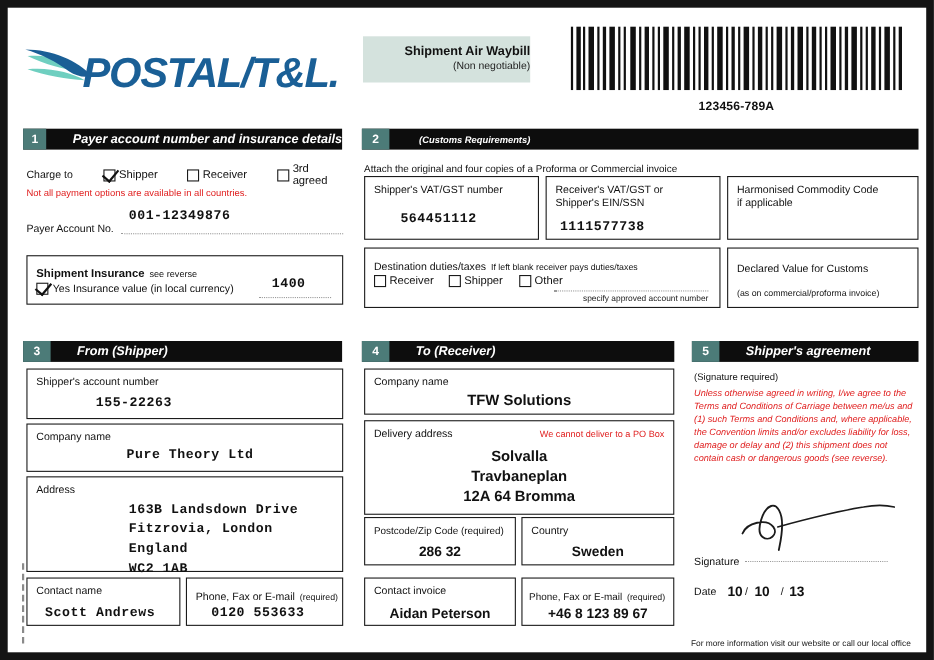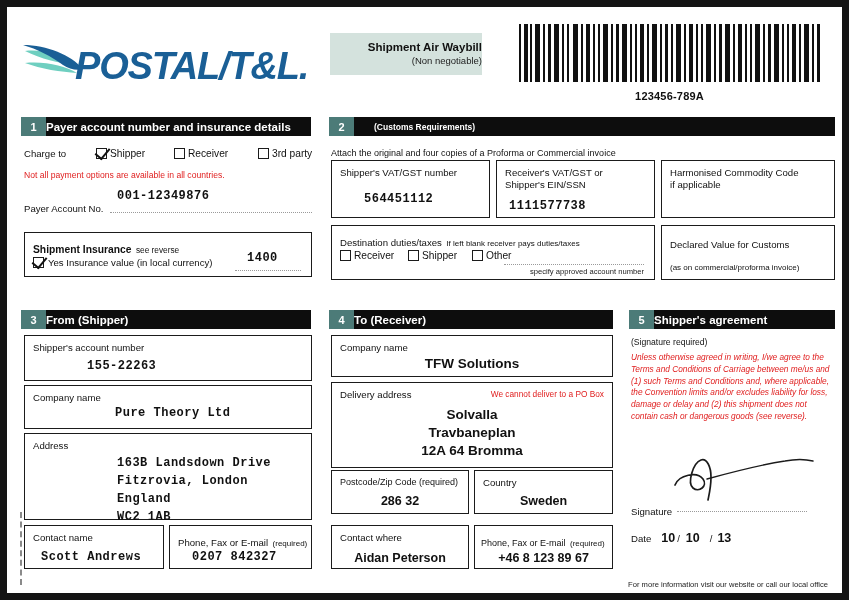--- a/index.html
+++ b/index.html
@@ -51,24 +51,25 @@
     background: #0d0d0d; color: #fff;
     display: flex; align-items: stretch;
   }
   .secbar .num {
     width: 25px; background: #4c7b78;
     display: flex; align-items: center; justify-content: center;
     font-size: 11px; font-weight: bold; color: #fff;
   }
   .secbar .ttl {
     display: flex; align-items: center;
-    padding-left: 0; font-size: 11.5px; font-weight: bold;
+    padding-left: 24px; font-size: 11.5px; font-weight: bold;
     white-space: nowrap;
-  }
-  .secbar .sub { font-size: 8.5px; font-weight: bold; margin-left: 20px; }
+    font-style: italic;
+  }
+  .secbar .sub { font-size: 8.5px; font-weight: bold; margin-left: 3px; }
 
   
   .box { position: absolute; border: 1.6px solid #1b1b1b; background: #fff; }
   .lbl { font-size: 9.6px; color: #111; }
   .lbl-req { font-size: 8px; color: #111; }
   .red { color: #e02020; }
   .val-mono {
     font-family: "Liberation Mono", "DejaVu Sans Mono", monospace;
     font-weight: bold; font-size: 12px; letter-spacing: .5px;
   }
@@ -188,21 +189,21 @@
         <span class="g" style="width:78px;">
           <span class="cb checked"></span>
           <span class="cl">Shipper</span>
         </span>
         <span class="g" style="width:84px;">
           <span class="cb"></span>
           <span class="cl">Receiver</span>
         </span>
         <span class="g">
           <span class="cb"></span>
-          <span class="cl">3rd party</span>
+          <span class="cl">3rd agreed</span>
         </span>
       </div>
     </div>
 
     <div style="position:absolute; left:17px; top:163px; font-size:8.6px;" class="red">Not all payment options are available in all countries.</div>
 
     <div style="position:absolute; left:17px; top:182px; width:288px; height:24px;">
       <div style="position:absolute; left:93px; top:0;" class="val-mono">001-12349876</div>
       <div style="position:absolute; left:0; top:14px;" class="lbl">Payer Account No.</div>
       <div class="dotline" style="position:absolute; left:86px; right:0; top:23px;"></div>
@@ -310,21 +311,21 @@
     <div class="box" style="left:17px; top:518px; width:140px; height:44px;">
       <div class="lbl" style="position:absolute; left:8px; top:6px;">Contact name</div>
       <div class="val-mono" style="position:absolute; left:16px; top:24px;">Scott Andrews</div>
     </div>
 
     <div class="box" style="left:162px; top:518px; width:143px; height:44px;">
       <div style="position:absolute; left:8px; top:6px;">
         <span class="lbl">Phone, Fax or E-mail</span>
         <span class="lbl-req">(required)</span>
       </div>
-      <div class="val-mono" style="position:absolute; left:22px; top:24px;">0207 842327</div>
+      <div class="val-mono" style="position:absolute; left:22px; top:24px;">0120 553633</div>
     </div>
 
     <div class="secbar" style="left:322px; top:303px; width:284px;">
       <div class="num">4</div>
       <div class="ttl">To (Receiver)</div>
     </div>
 
     <div class="box" style="left:324px; top:328px; width:282px; height:42px;">
       <div class="lbl" style="position:absolute; left:8px; top:6px;">Company name</div>
       <div class="val-bold" style="position:absolute; left:0; right:0; top:20px; text-align:center;">TFW Solutions</div>
@@ -344,21 +345,21 @@
       <div class="lbl" style="position:absolute; left:8px; top:6px; font-size:9px;">Postcode/Zip Code (required)</div>
       <div class="val-bold-sm" style="position:absolute; left:0; right:0; top:23px; text-align:center;">286 32</div>
     </div>
 
     <div class="box" style="left:467px; top:463px; width:139px; height:44px;">
       <div class="lbl" style="position:absolute; left:8px; top:6px;">Country</div>
       <div class="val-bold-sm" style="position:absolute; left:0; right:0; top:23px; text-align:center;">Sweden</div>
     </div>
 
     <div class="box" style="left:324px; top:518px; width:138px; height:44px;">
-      <div class="lbl" style="position:absolute; left:8px; top:6px;">Contact where</div>
+      <div class="lbl" style="position:absolute; left:8px; top:6px;">Contact invoice</div>
       <div class="val-bold-sm" style="position:absolute; left:0; right:0; top:25px; text-align:center;">Aidan Peterson</div>
     </div>
 
     <div class="box" style="left:467px; top:518px; width:139px; height:44px;">
       <div style="position:absolute; left:6px; top:6px;">
         <span class="lbl" style="font-size:9px;">Phone, Fax or E-mail</span>
         <span class="lbl-req">(required)</span>
       </div>
       <div class="val-bold-sm" style="position:absolute; left:0; right:0; top:25px; text-align:center;">+46 8 123 89 67</div>
     </div>

